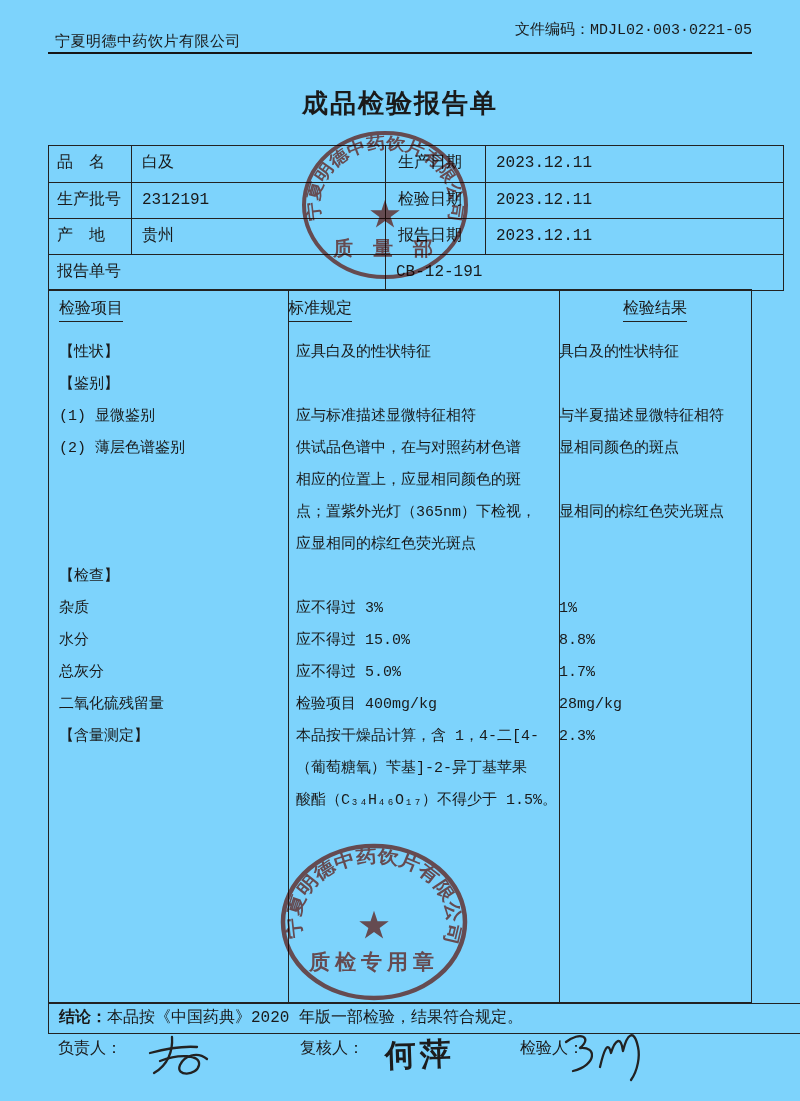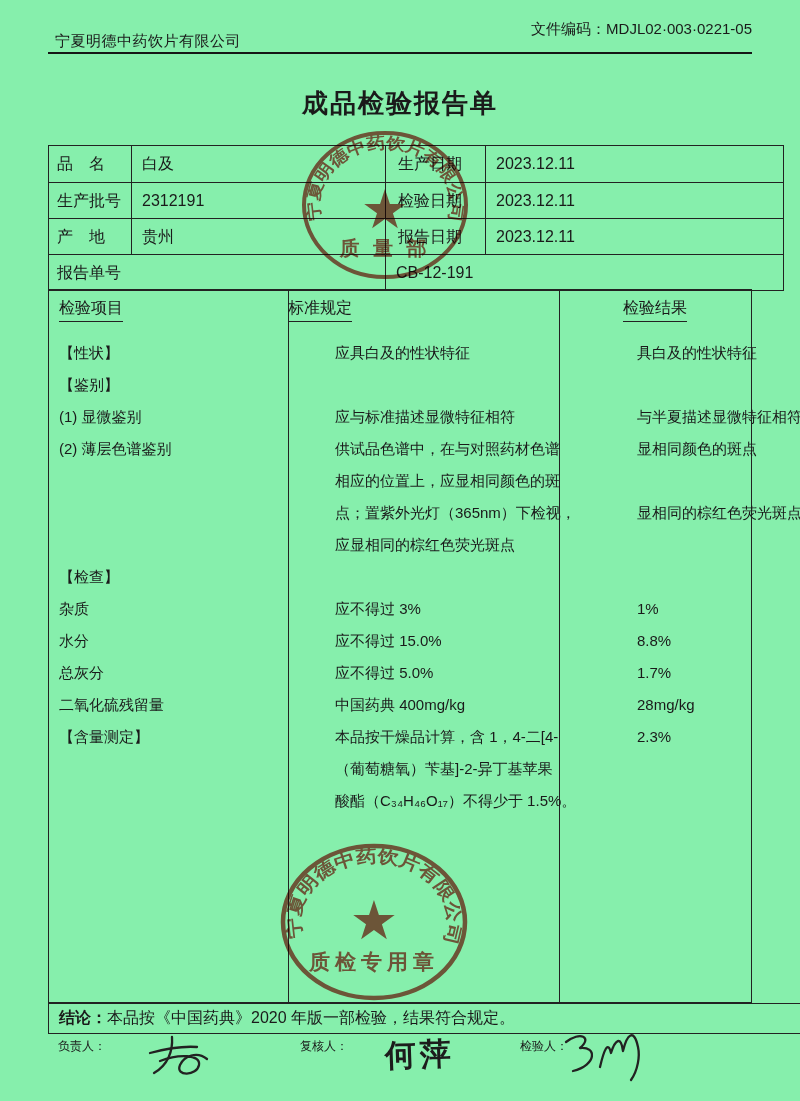--- a/index.html
+++ b/index.html
@@ -1,18 +1,18 @@
 <!DOCTYPE html>
 <html><head>
 <meta charset="utf-8">
 <style>
   html,body{margin:0;padding:0;background:#fff;}
   .page{
-    position:relative; width:800px; height:1101px; background:#86efac;
-    font-family:Liberation Sans, sans-serif;
+    position:relative; width:800px; height:1101px; background:#7dd3fc;
+    font-family:Liberation Mono, monospace;
     color:#1a1a1a; overflow:hidden;
   }
   
   .company{position:absolute;left:55px;top:32px;font-size:15px;letter-spacing:.5px;}
   .doccode{position:absolute;right:48px;top:20px;font-size:15px;}
   .header-rule{position:absolute;left:48px;right:48px;top:52px;height:2px;background:#161616;}
   
   .title{position:absolute;left:0;top:86px;width:100%;text-align:center;
     font-size:26px;font-weight:bold;letter-spacing:2px;}
   
@@ -27,33 +27,33 @@
   .dlbl{padding-left:12px;}
   
   .main-table{position:absolute;left:48px;top:289px;width:704px;height:714px;
     border:1px solid #222;box-sizing:border-box;}
   .vline{position:absolute;top:0;bottom:0;width:1px;background:#222;}
   .vline.v1{left:239px;} .vline.v2{left:510px;}
   .col-head{position:absolute;top:8px;font-size:16px;}
   .col-head span{display:inline-block;border-bottom:1px solid #222;padding-bottom:2px;}
   .ch1{left:10px;} .ch2{left:239px;width:271px;} .ch3{left:510px;width:192px;text-align:center;}
   .body-rows{position:absolute;left:0;top:47px;width:702px;}
-  .brow{display:grid;grid-template-columns:239px 271px 192px;height:32px;gap:39px;}
+  .brow{display:grid;grid-template-columns:239px 271px 192px;height:32px;}
   .bcell{line-height:32px;font-size:15px;white-space:nowrap;overflow:visible;}
   .bc1{padding-left:10px;} .bc2{padding-left:8px;} .bc3{}
   
   .stamp{position:absolute;color:#c43a30;opacity:.84;mix-blend-mode:multiply;}
   .stamp text{fill:currentColor;}
   .stamp ellipse{stroke:currentColor;fill:none;}
   
   .conclusion{position:absolute;left:48px;top:1003px;width:756px;height:31px;
     border:1px solid #222;box-sizing:border-box;line-height:28px;font-size:16px;padding-left:10px;}
   .conclusion .clabel{font-weight:bold;}
   
-  .sign-label{position:absolute;top:1038px;font-size:12px;}
+  .sign-label{position:absolute;top:1038px;font-size:16px;}
   .sl1{left:58px;} .sl2{left:300px;} .sl3{left:520px;}
   .sig-svg{position:absolute;left:0;top:1020px;width:800px;height:81px;}
   .sig-svg path{fill:none;stroke:#222;stroke-width:2.3;stroke-linecap:round;stroke-linejoin:round;}
   .reviewer-name{position:absolute;left:385px;top:1034px;font-size:31px;font-weight:bold;
     transform:rotate(-2deg);letter-spacing:4px;color:#1c1c1c;}
 </style>
 </head>
 <body>
 
 <div class="page">
@@ -159,21 +159,21 @@
         </div>
 
         <div class="brow">
           <div class="bcell bc1">总灰分</div>
           <div class="bcell bc2">应不得过 5.0%</div>
           <div class="bcell bc3">1.7%</div>
         </div>
 
         <div class="brow">
           <div class="bcell bc1">二氧化硫残留量</div>
-          <div class="bcell bc2">中国药典 400mg/kg</div>
+          <div class="bcell bc2">检验项目 400mg/kg</div>
           <div class="bcell bc3">28mg/kg</div>
         </div>
 
         <div class="brow">
           <div class="bcell bc1">【含量测定】</div>
           <div class="bcell bc2">本品按干燥品计算，含 1，4-二[4-</div>
           <div class="bcell bc3">2.3%</div>
         </div>
 
         <div class="brow">

